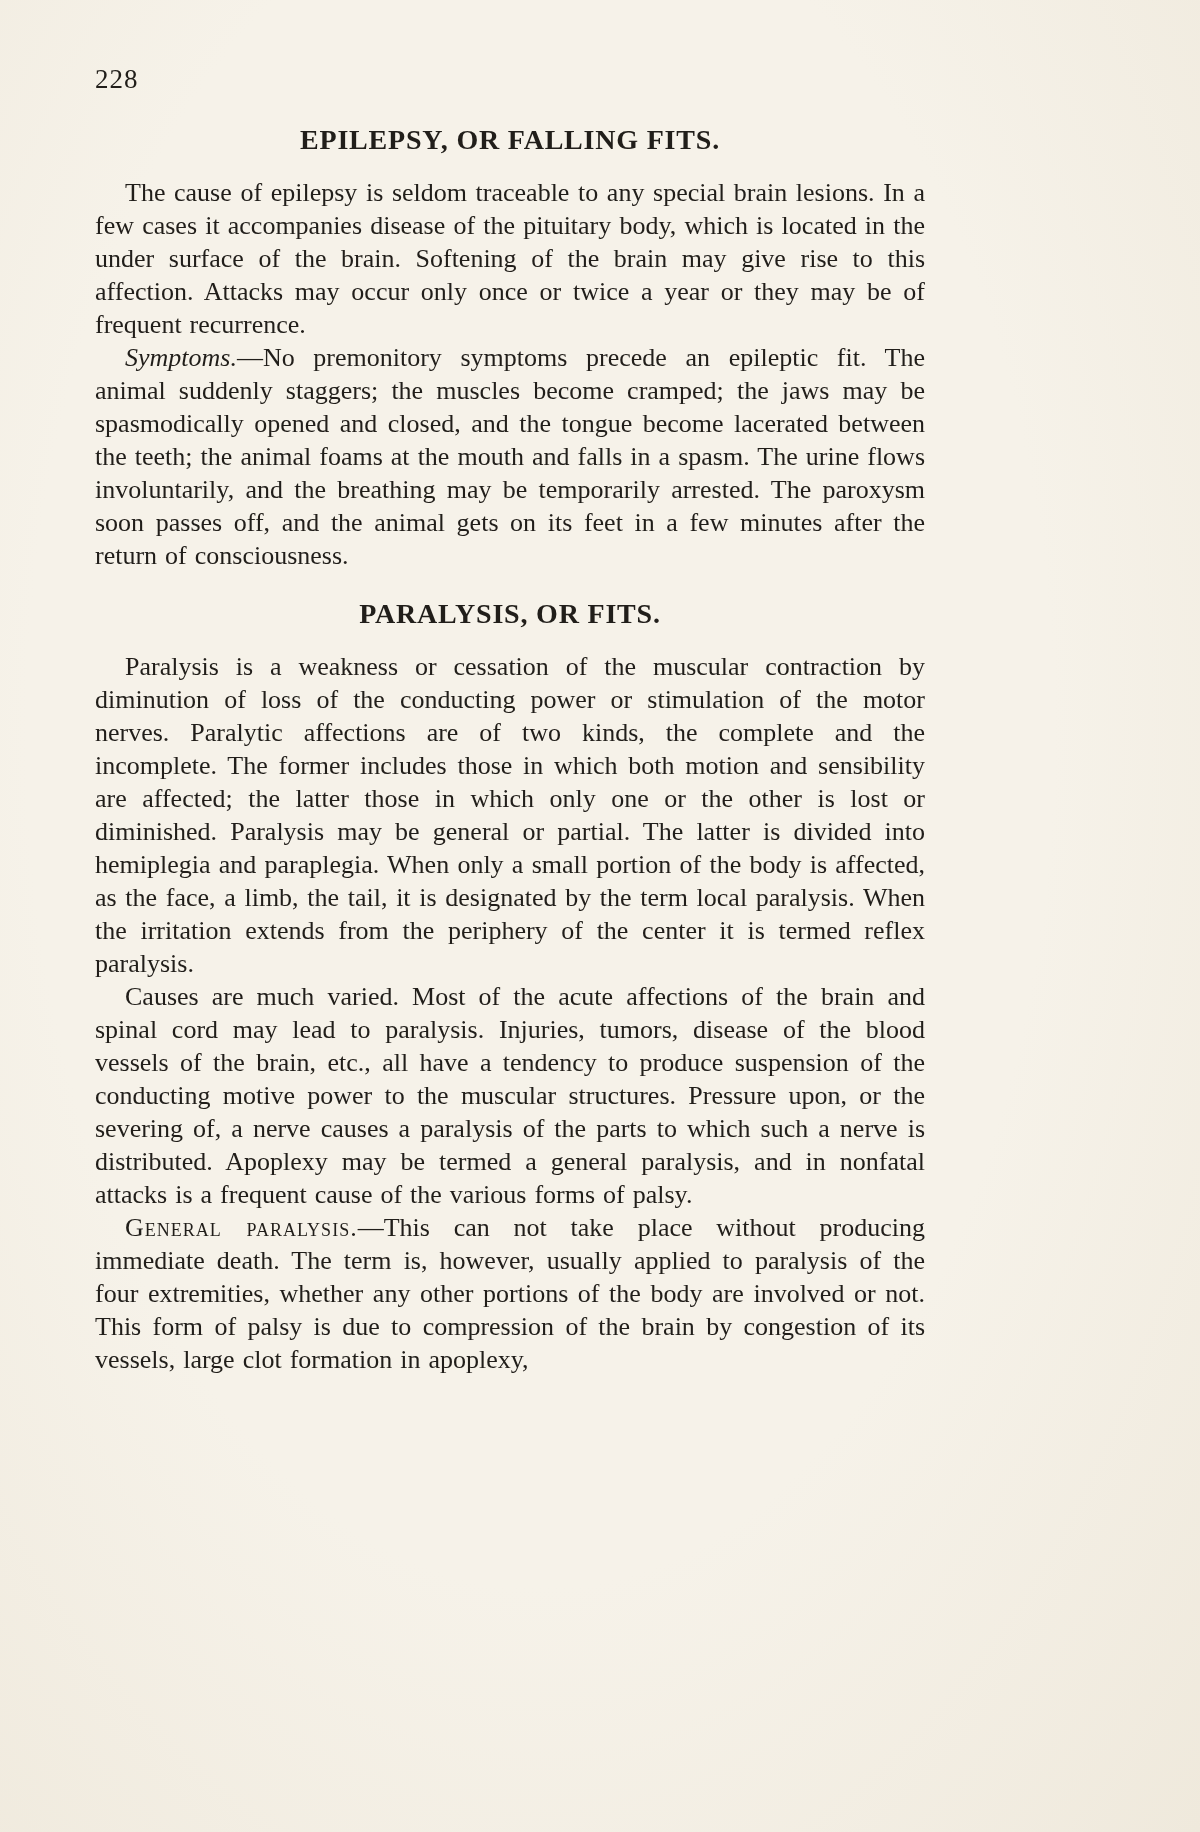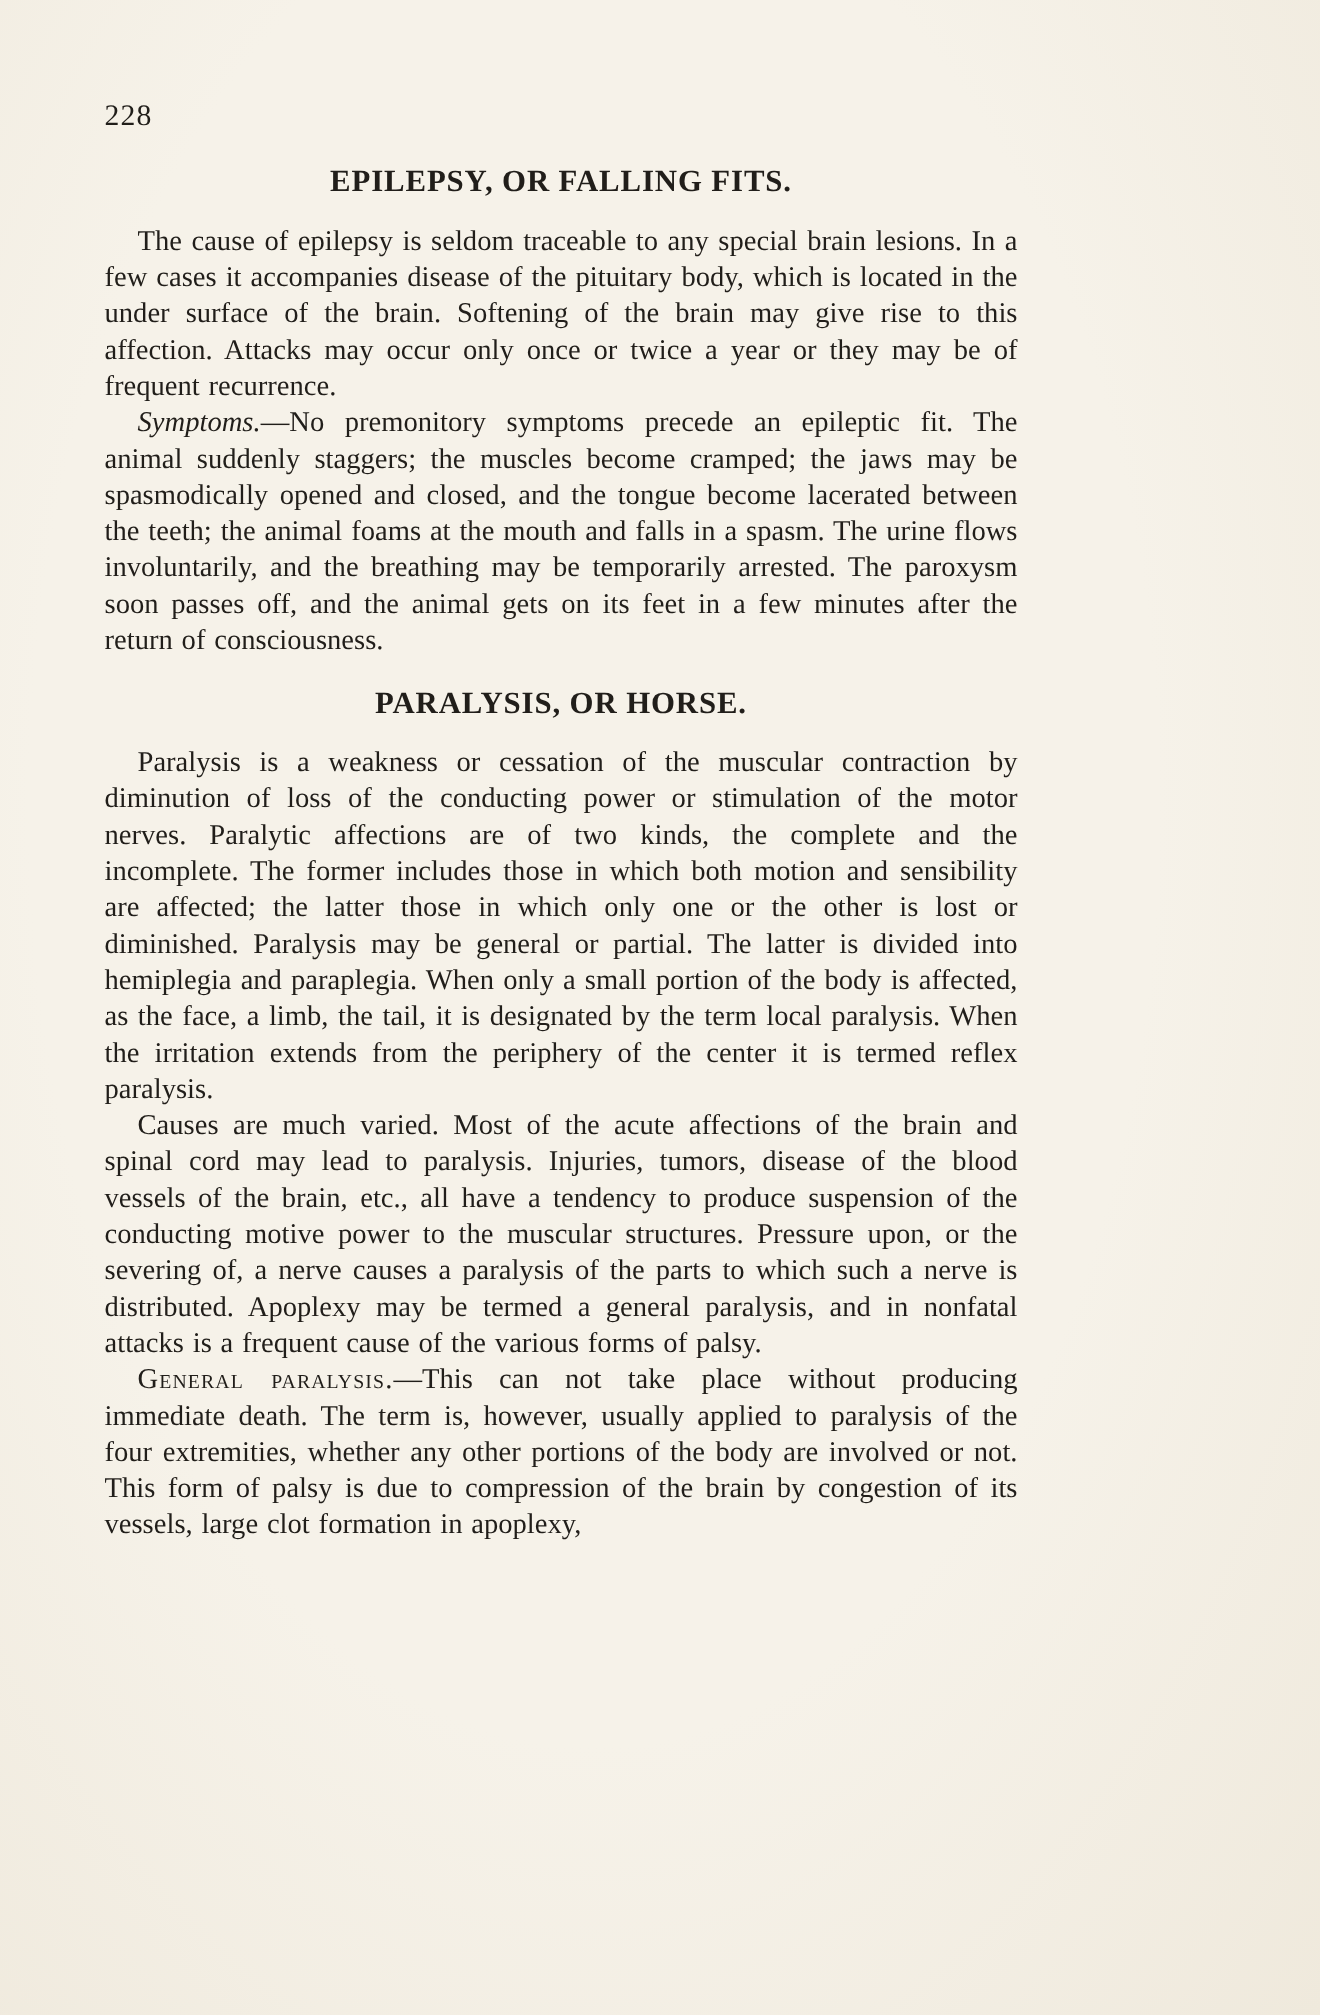--- a/index.html
+++ b/index.html
@@ -10,21 +10,21 @@
     width: 1200px;
     height: 1832px;
     background: radial-gradient(ellipse at 45% 40%, #f6f2e9 55%, #efe9dc 100%);
     font-family: "Liberation Serif", "DejaVu Serif", serif;
     color: #211e1a;
     overflow: hidden;
   }
   .page {
     position: relative;
     box-sizing: border-box;
-    padding-top: 90px;
+    padding-top: 64px;
   }
   .textblock {
     margin-left: 95px;
     width: 830px;
   }
   .pagehead {
     position: relative;
     height: 34px;
     margin-bottom: 14px;
   }
@@ -77,21 +77,21 @@
       <span class="page-number">228</span>
     </div>
 
     <h2 class="section-heading">EPILEPSY, OR FALLING FITS.</h2>
 
     <p class="body-para"><span>The cause of epilepsy is seldom traceable to any special brain lesions. In a few cases it accompanies disease of the pituitary body, which is located in the under surface of the brain. Softening of the brain may give rise to this affection. Attacks may occur only once or twice a year or they may be of frequent recurrence.</span></p>
 
     <p class="body-para"><span class="lead-italic">Symptoms.</span><span>—No premonitory symptoms precede an epileptic fit. The animal suddenly staggers; the muscles become cramped; the jaws may be spasmodically opened and closed, and the tongue become lacerated between the teeth; the animal foams at the mouth and falls in a spasm. The urine flows involuntarily, and the breathing may be temporarily arrested. The paroxysm soon passes off, and the animal gets on its feet in a few minutes after the return of consciousness.</span></p>
 
 
-    <h2 class="section-heading">PARALYSIS, OR HORSE.</h2>
+    <h2 class="section-heading">PARALYSIS, OR FITS.</h2>
 
     <p class="body-para"><span>Paralysis is a weakness or cessation of the muscular contraction by diminution of loss of the conducting power or stimulation of the motor nerves. Paralytic affections are of two kinds, the complete and the incomplete. The former includes those in which both motion and sensibility are affected; the latter those in which only one or the other is lost or diminished. Paralysis may be general or partial. The latter is divided into hemiplegia and paraplegia. When only a small portion of the body is affected, as the face, a limb, the tail, it is designated by the term local paralysis. When the irritation extends from the periphery of the center it is termed reflex paralysis.</span></p>
 
     <p class="body-para"><span>Causes are much varied. Most of the acute affections of the brain and spinal cord may lead to paralysis. Injuries, tumors, disease of the blood vessels of the brain, etc., all have a tendency to produce suspension of the conducting motive power to the muscular structures. Pressure upon, or the severing of, a nerve causes a paralysis of the parts to which such a nerve is distributed. Apoplexy may be termed a general paralysis, and in nonfatal attacks is a frequent cause of the various forms of palsy.</span></p>
 
     <p class="body-para"><span class="lead-smallcaps">General paralysis.</span><span>—This can not take place without producing immediate death. The term is, however, usually applied to paralysis of the four extremities, whether any other portions of the body are involved or not. This form of palsy is due to compression of the brain by congestion of its vessels, large clot formation in apoplexy,</span></p>
 
   </div>
 </div>
 

